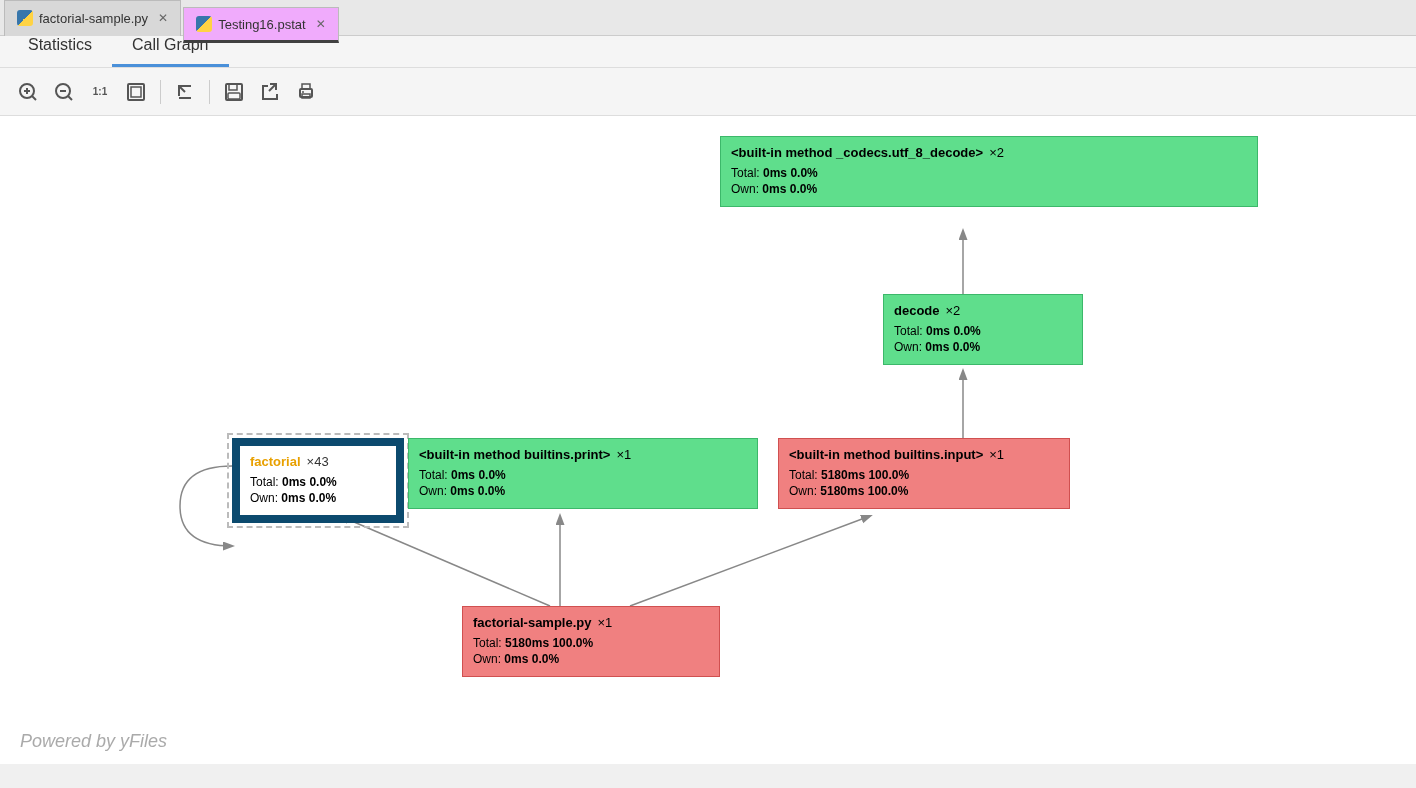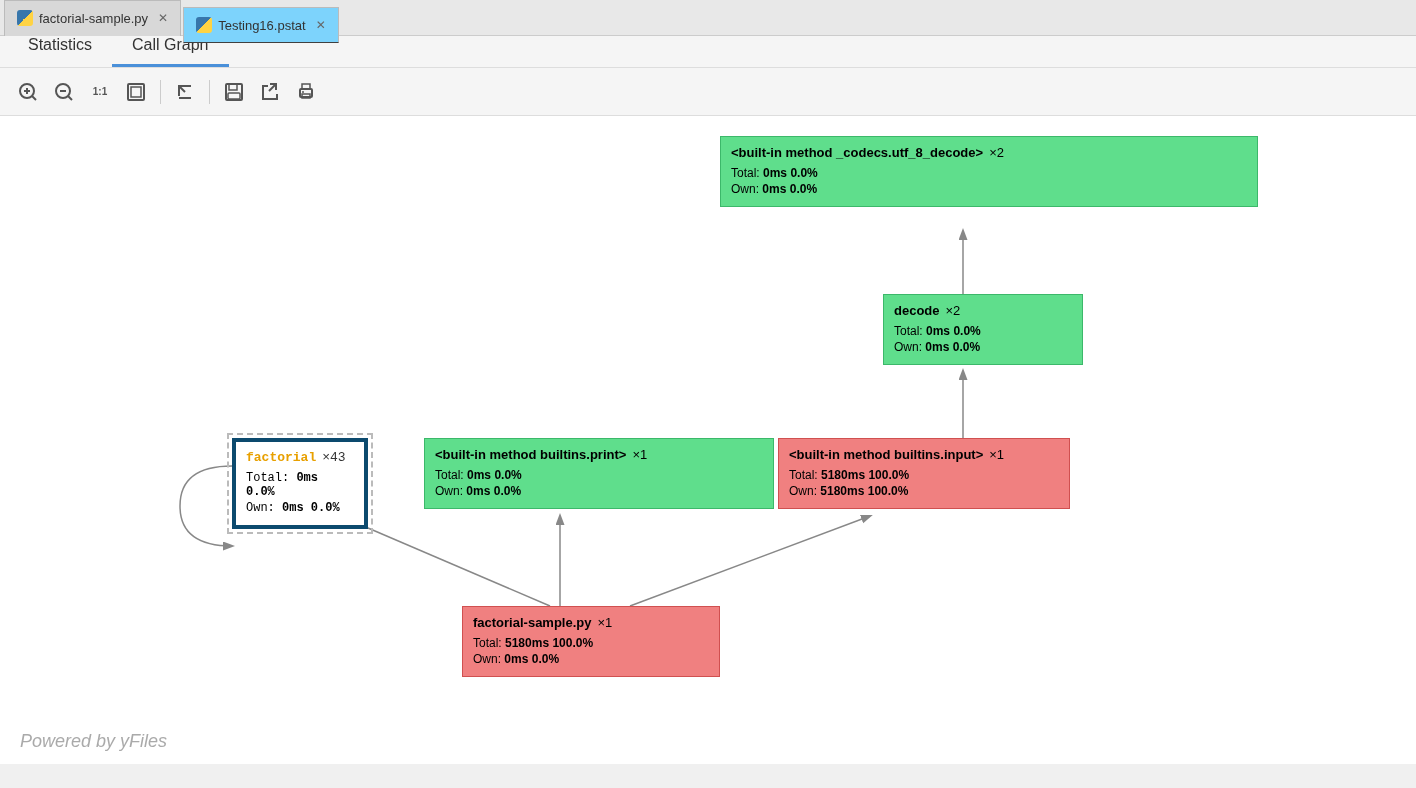--- a/index.html
+++ b/index.html
@@ -22,22 +22,22 @@
       background: #d8d8d8;
       border: 1px solid #bbb;
       border-bottom: none;
       cursor: pointer;
       font-size: 13px;
       color: #333;
       gap: 6px;
       margin-right: 2px;
     }
     .tab.active {
-      background: #7dd3fc;
-      border-bottom: 1px solid #404040;
+      background: #f0abfc;
+      border-bottom: 3px solid #404040;
       z-index: 1;
       margin-top: 15px;
     }
     .tab-close {
       margin-left: 4px;
       cursor: pointer;
       color: #666;
       font-size: 12px;
     }
 
@@ -273,30 +273,30 @@
 
   <div class="node node-green" style="left:883px; top:178px; width:200px;">
     <div class="node-title">
       <span>decode</span>
       <span class="node-count">×2</span>
     </div>
     <div class="node-stat">Total: <span>0ms</span> <span>0.0%</span></div>
     <div class="node-stat">Own: <span>0ms</span> <span>0.0%</span></div>
   </div>
 
-  <div class="node" style="left:232px; top:322px; width:136px; background:#fff; border: 4px solid #0c4a6e; outline: 2px dashed #bbb; outline-offset: 3px; font-family: Liberation Mono, monospace;">
+  <div class="node" style="left:232px; top:322px; width:172px; background:#fff; border: 8px solid #0c4a6e; outline: 2px dashed #bbb; outline-offset: 3px;">
     <div class="node-title" style="color:#e8a000;">
       <span>factorial</span>
       <span class="node-count" style="color:#333;">×43</span>
     </div>
     <div class="node-stat">Total: <span>0ms</span> <span>0.0%</span></div>
     <div class="node-stat">Own: <span>0ms</span> <span>0.0%</span></div>
   </div>
 
-  <div class="node node-green" style="left:424px; top:322px; width:350px;">
+  <div class="node node-green" style="left:408px; top:322px; width:350px;">
     <div class="node-title">
       <span>&lt;built-in method builtins.print&gt;</span>
       <span class="node-count">×1</span>
     </div>
     <div class="node-stat">Total: <span>0ms</span> <span>0.0%</span></div>
     <div class="node-stat">Own: <span>0ms</span> <span>0.0%</span></div>
   </div>
 
   <div class="node node-red" style="left:778px; top:322px; width:292px;">
     <div class="node-title">

